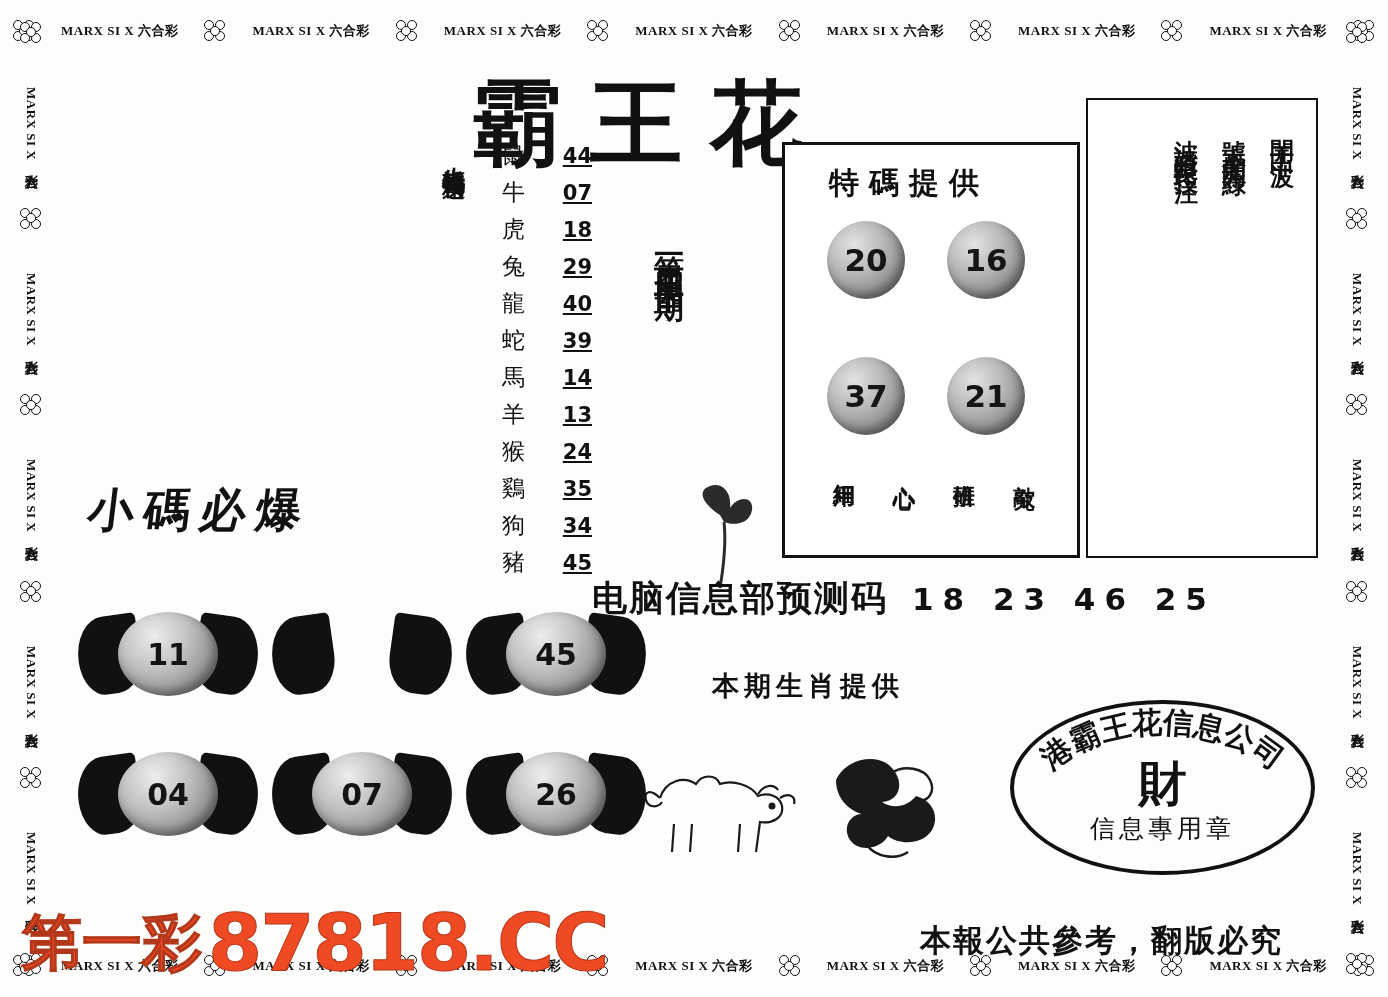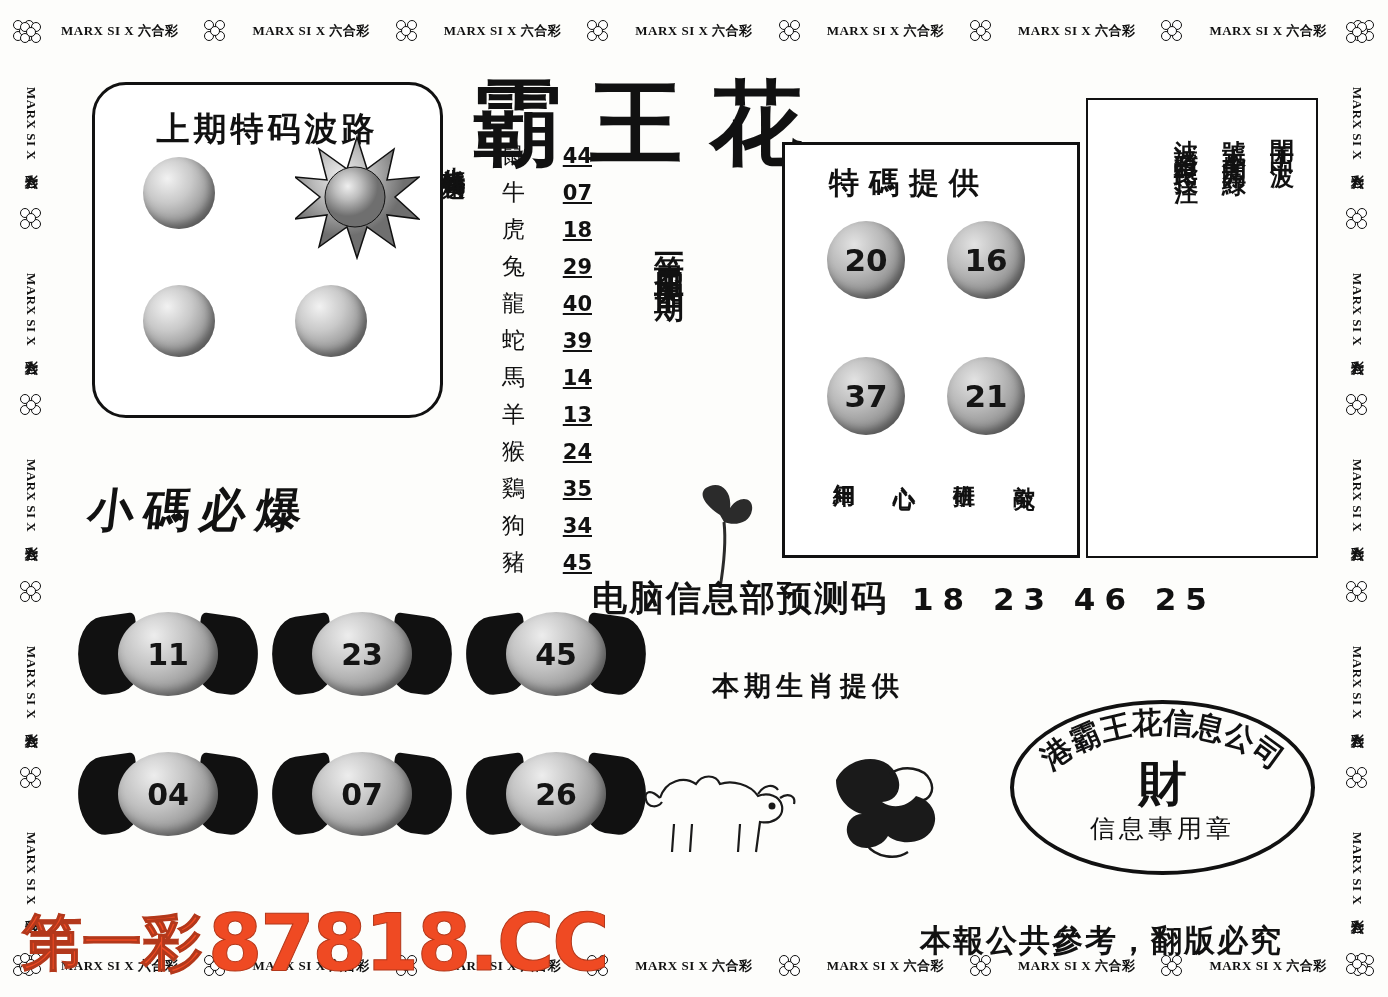--- a/index.html
+++ b/index.html
@@ -454,39 +454,20 @@
     <span class="mark vert">MARX SI X 六合彩</span>
     <span class="flower">
         <span class="f1"></span>
         <span class="f2"></span>
         <span class="f3"></span>
         <span class="f4"></span>
         <span class="f5"></span>
       </span>
   </div>
 
-  <div class="dice-card">
-    <div class="dice-title">上期特码波路</div>
-    <div class="ball dice-b1"></div>
-    <div class="ball dice-b2"></div>
-    <div class="ball dice-b3"></div>
-    <div class="star-wrap">
-      <svg viewBox="0 0 125 125" width="125" height="125">
-        <defs>
-          <radialGradient id="sg" cx="38%" cy="32%">
-            <stop offset="0%" stop-color="#efefef"></stop>
-            <stop offset="45%" stop-color="#bdbdbd"></stop>
-            <stop offset="100%" stop-color="#6f6f6f"></stop>
-          </radialGradient>
-        </defs>
-        <polygon fill="url(#sg)" stroke="#111" stroke-width="1.5" points="62,2 72,34 99,14 92,45 124,42 100,62 124,84 92,80 100,112 72,92 62,123 52,92 24,112 32,80 0,84 25,62 0,42 32,45 24,14 52,34"></polygon>
-        <circle cx="60" cy="62" r="30" fill="url(#sg)" stroke="#111" stroke-width="1"></circle>
-      </svg>
-    </div>
-  </div>
 
   <div class="xiaoma">小碼必爆</div>
 
   <div class="zodiac">
     <div class="lbl">生肖特碼精選</div>
     <div class="rows">
       <div class="zrow">
           <span class="nm">鼠</span>
           <span class="an">44</span>
         </div>
@@ -577,21 +558,20 @@
   <div class="benqi">本期生肖提供</div>
 
   <div class="wing-ball" style="left:78px;top:612px;">
     <div class="wl"></div>
       <div class="wr"></div>
     <div class="bb">11</div>
   </div>
   <div class="wing-ball" style="left:272px;top:612px;">
     <div class="wl"></div>
       <div class="wr"></div>
-    <div class="bb">23</div>
   </div>
   <div class="wing-ball" style="left:466px;top:612px;">
     <div class="wl"></div>
       <div class="wr"></div>
     <div class="bb">45</div>
   </div>
   <div class="wing-ball" style="left:78px;top:752px;">
     <div class="wl"></div>
       <div class="wr"></div>
     <div class="bb">04</div>

